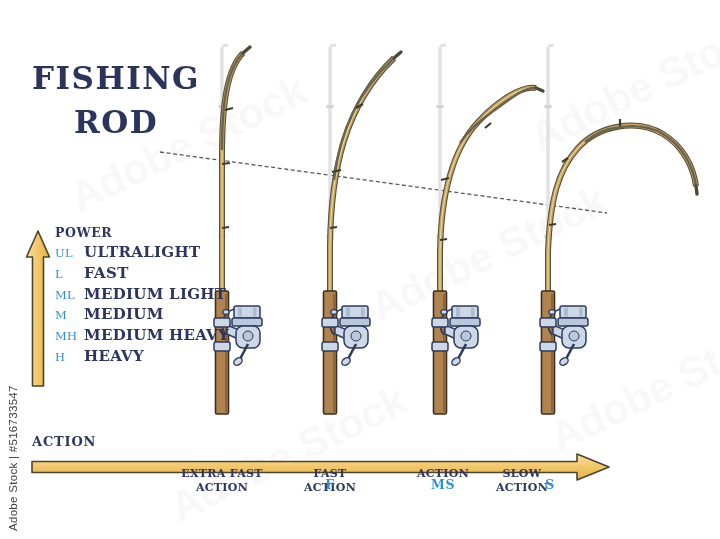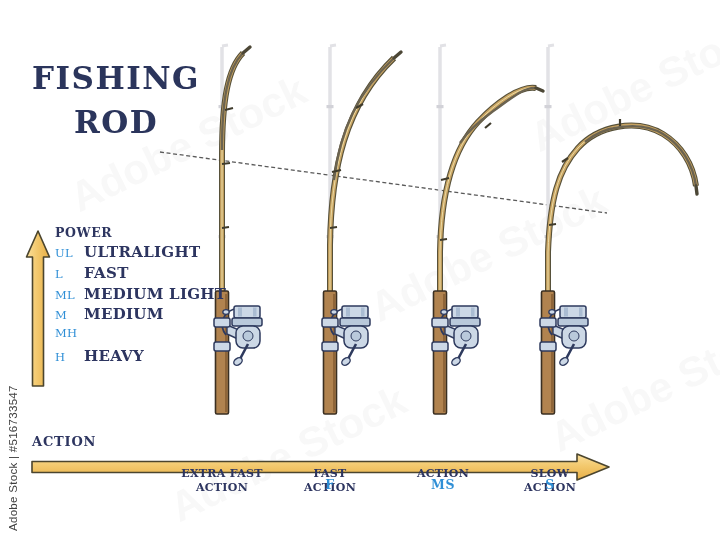--- a/index.html
+++ b/index.html
@@ -201,41 +201,42 @@
     <div class="prow">
       <span class="pcode">ML</span>
       <span class="plabel">MEDIUM LIGHT</span>
     </div>
     <div class="prow">
       <span class="pcode">M</span>
       <span class="plabel">MEDIUM</span>
     </div>
     <div class="prow">
       <span class="pcode">MH</span>
+      <span class="plabel">MEDIUM HEAVY</span>
     </div>
     <div class="prow">
       <span class="pcode">H</span>
       <span class="plabel">HEAVY</span>
     </div>
   </div>
 
   <div class="action-head">ACTION</div>
 
   <div class="alabel" style="left:162px">
     <div>EXTRA FAST</div>
     <div>ACTION</div>
   </div>
   <div class="alabel" style="left:270px">
     <div>FAST</div>
     <div>ACTION</div>
   </div>
   <div class="alabel" style="left:383px">
     <div>ACTION</div>
   </div>
-  <div class="alabel" style="left:490px">
+  <div class="alabel" style="left:462px">
     <div>SLOW</div>
     <div>ACTION</div>
   </div>
 
   <div class="acode" style="left:270px">F</div>
   <div class="acode" style="left:383px">MS</div>
   <div class="acode" style="left:490px">S</div>
 
   <div class="side-wm">Adobe Stock | #516733547</div>
 

